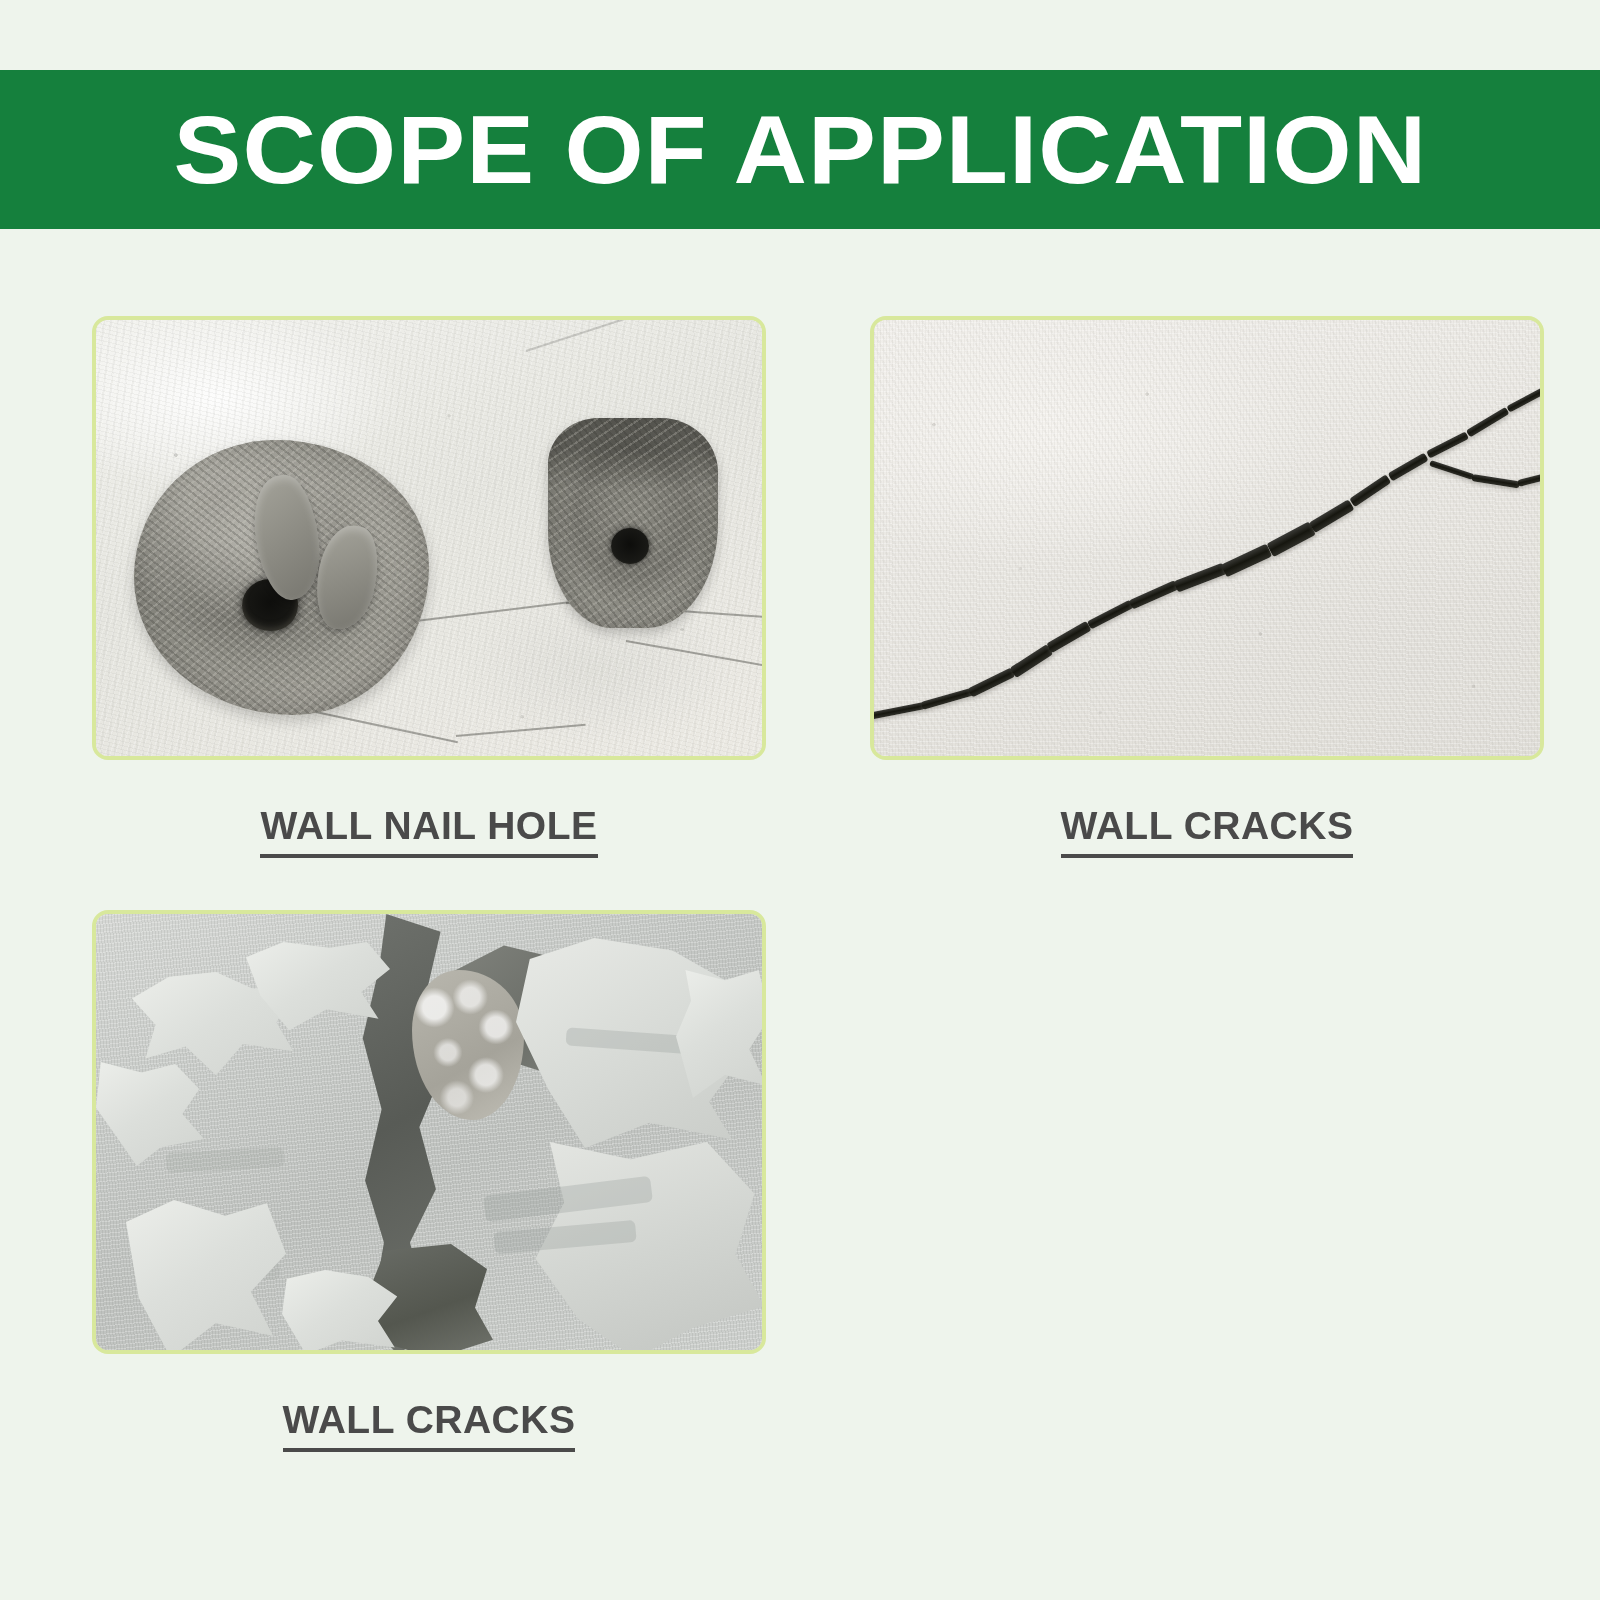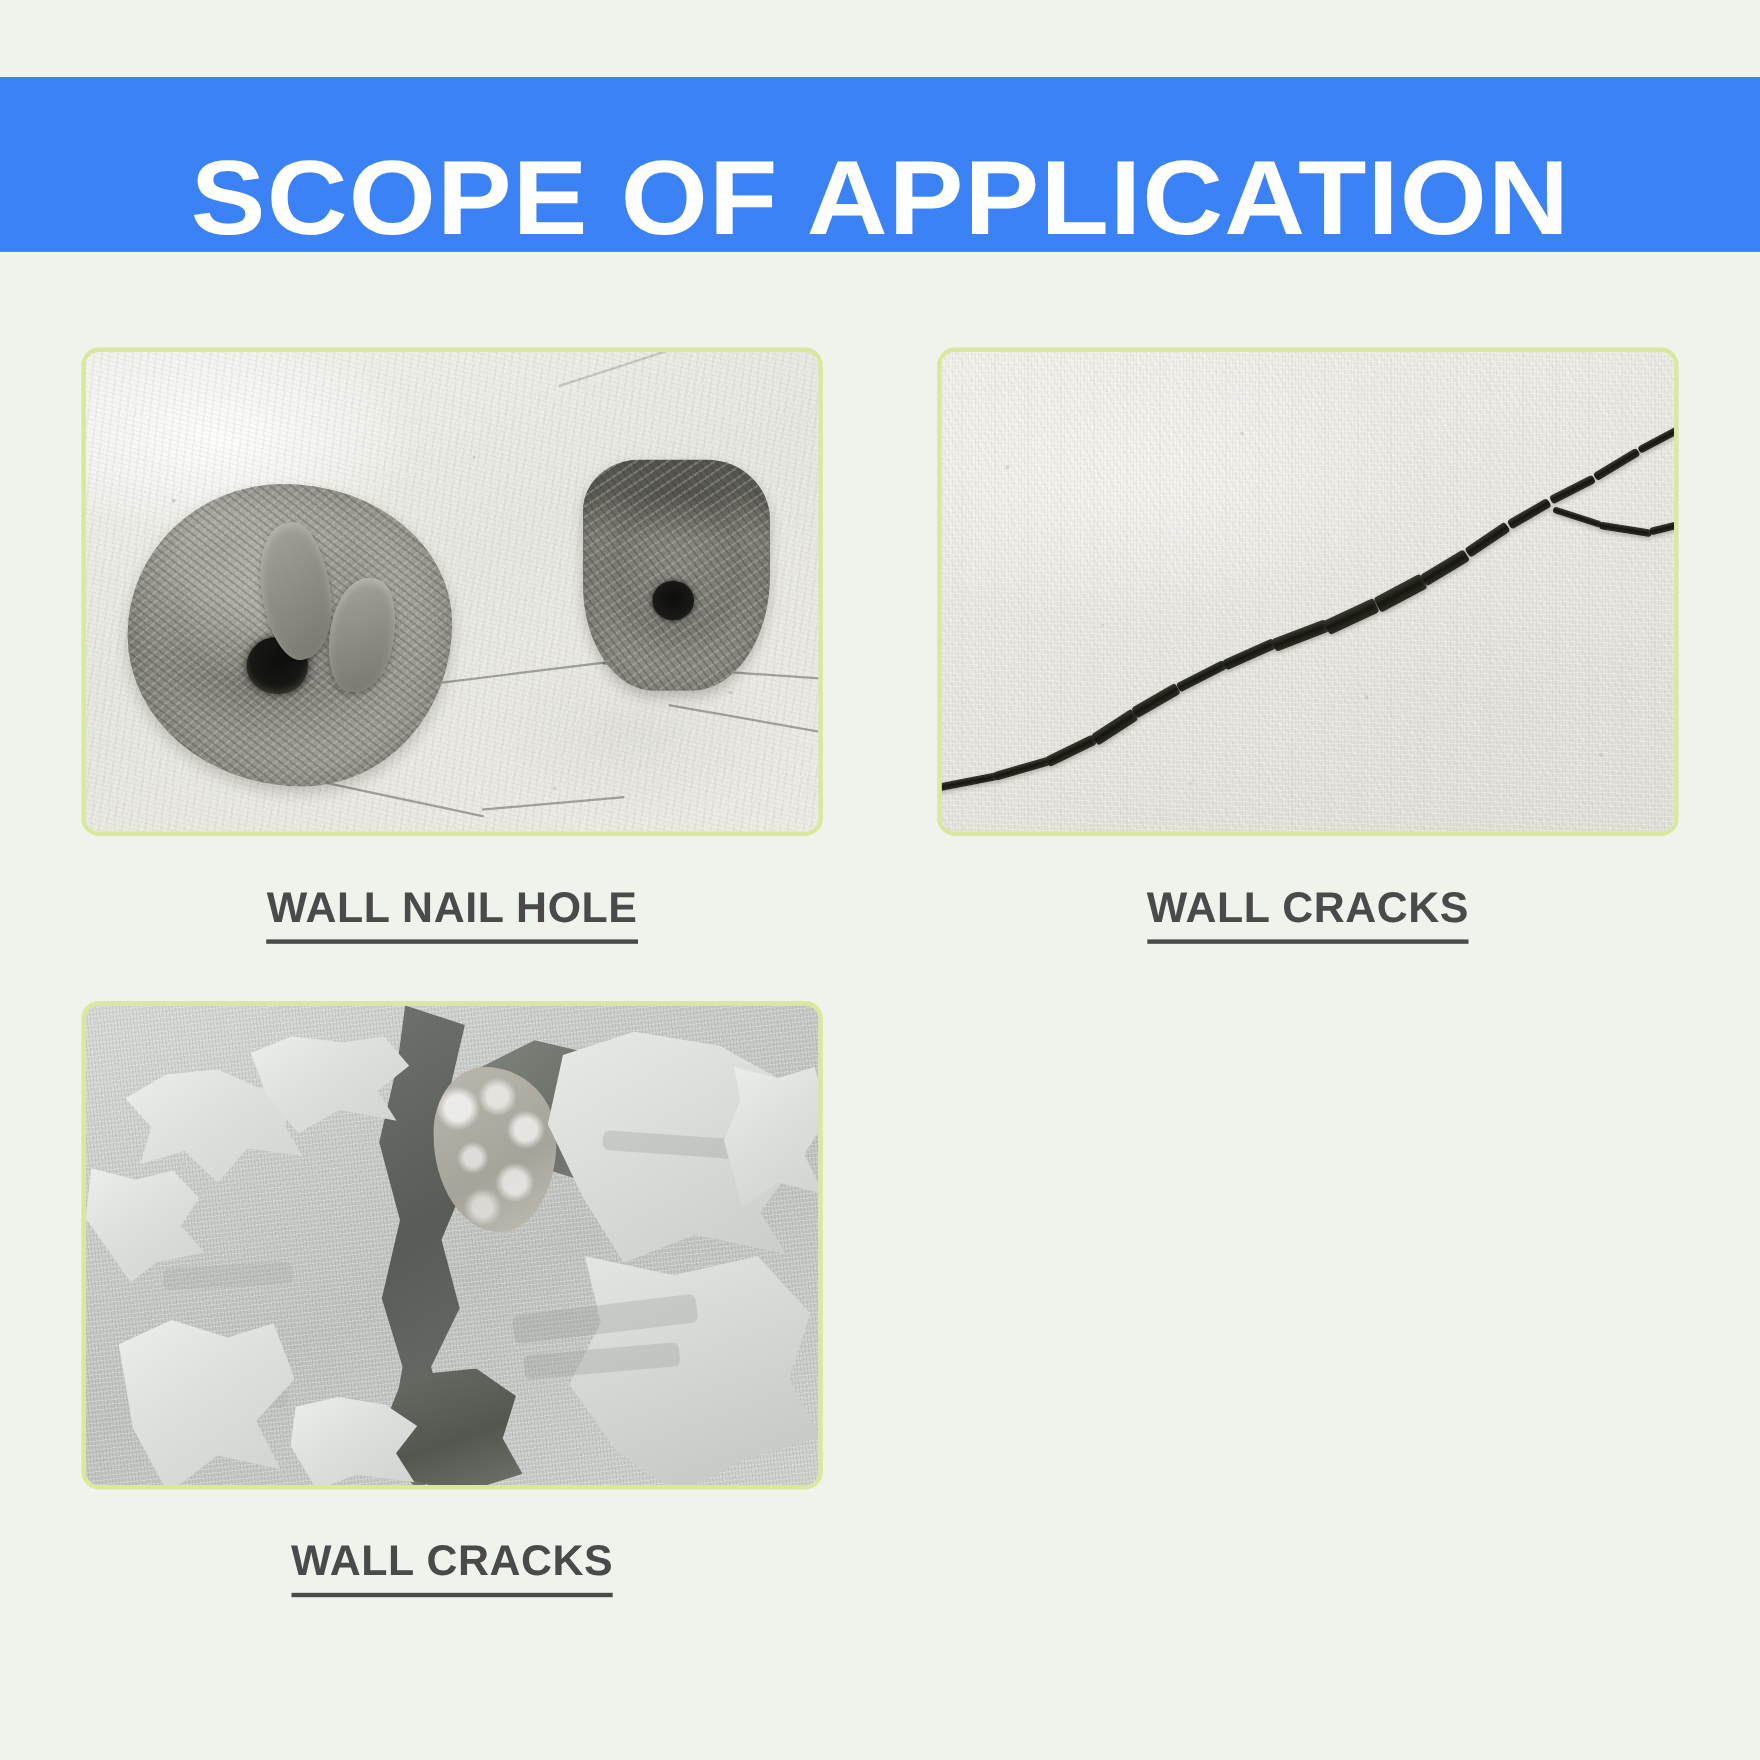--- a/index.html
+++ b/index.html
@@ -17,42 +17,42 @@
     position: relative;
   }
 
   
   .banner {
     position: absolute;
     left: 0;
     top: 70px;
     width: 1600px;
     height: 159px;
-    background: #3b82f6;
+    background: #15803d;
     display: flex;
-    align-items: flex-end;
+    align-items: center;
     justify-content: center;
   }
 
   .banner-title {
     color: #ffffff;
     font-family: "Liberation Sans Narrow", "Liberation Sans", sans-serif;
     font-size: 96px;
     font-weight: bold;
     letter-spacing: 1px;
     line-height: 1;
     transform: scaleX(1.06);
     white-space: nowrap;
     text-align: center;
   }
 
   
   .grid {
     position: absolute;
-    left: 74px;
+    left: 92px;
     top: 316px;
     width: 1452px;
     height: 1160px;
     display: grid;
     grid-template-columns: 674px 674px;
     grid-template-rows: 566px 566px;
     column-gap: 104px;
     row-gap: 28px;
   }
 

